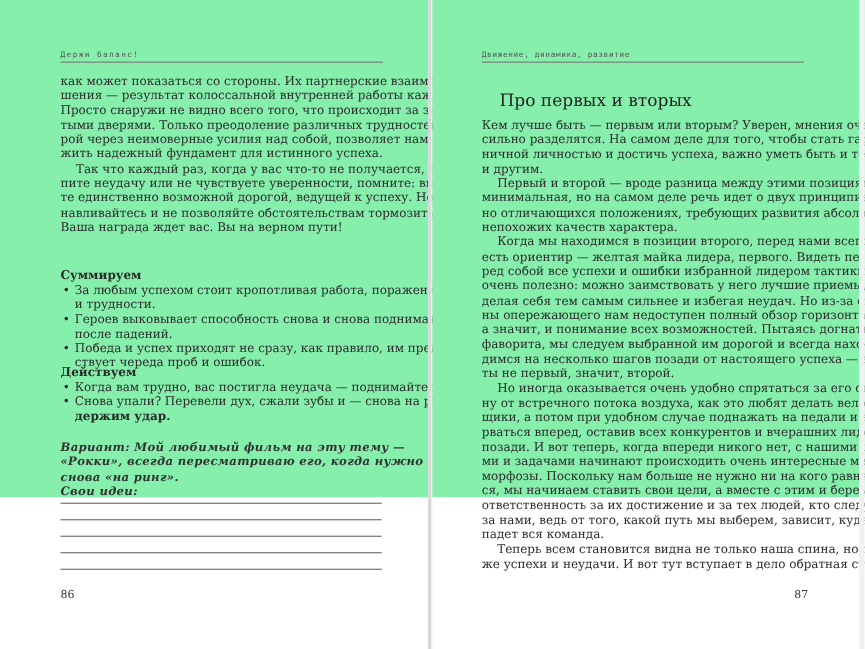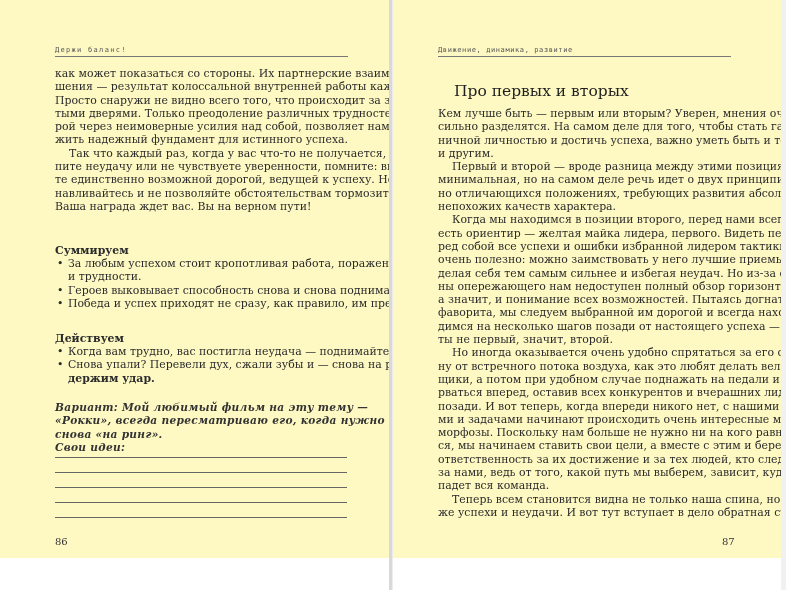--- a/index.html
+++ b/index.html
@@ -5,21 +5,21 @@
     html, body { margin: 0; padding: 0; }
     body {
       width: 786px; height: 590px; overflow: hidden;
       background: #ffffff;
       font-family: "DejaVu Serif", "Liberation Serif", serif;
       color: #2a2a2a;
       position: relative;
     }
     .spread { position: absolute; inset: 0; }
     .page {
-      position: absolute; top: 0; height: 558px; background: #fef9c3;
+      position: absolute; top: 0; height: 452px; background: #86efac;
     }
     .page-left { left: 0; width: 389px; }
     .page-right { left: 393px; width: 393px; }
     .gutter-left {
       position: absolute; left: 389px; top: 0; width: 3px; height: 590px;
       background: #d9d9d9;
     }
     .gutter-right {
       position: absolute; left: 392px; top: 0; width: 1px; height: 590px;
       background: #ececec;
@@ -114,23 +114,25 @@
       </div>
 
     <div class="section-heading" style="top:244px;">Суммируем</div>
     <ul class="bullets" style="top:257px;" id="summary-list">
         <li>
           <span class="line last" style="text-align: left;">За любым успехом стоит кропотливая работа, поражения</span>
           <span class="line last" style="text-align: left;">и трудности.</span>
         </li>
         <li>
           <span class="line last" style="text-align: left;">Героев выковывает способность снова и снова подниматься</span>
+          <span class="line last" style="text-align: left;">после падений.</span>
         </li>
         <li>
           <span class="line last" style="text-align: left;">Победа и успех приходят не сразу, как правило, им предше-</span>
+          <span class="line last" style="text-align: left;">ствует череда проб и ошибок.</span>
         </li>
       </ul>
 
     <div class="section-heading" style="top:332px;">Действуем</div>
     <ul class="bullets" style="top:345px;" id="actions-list">
         <li>
           <span class="line last" style="text-align: left;">Когда вам трудно, вас постигла неудача — поднимайтесь</span>
         </li>
         <li>
           <span class="line last" style="text-align: left;">Снова упали? Перевели дух, сжали зубы и — снова на ринг,</span>

